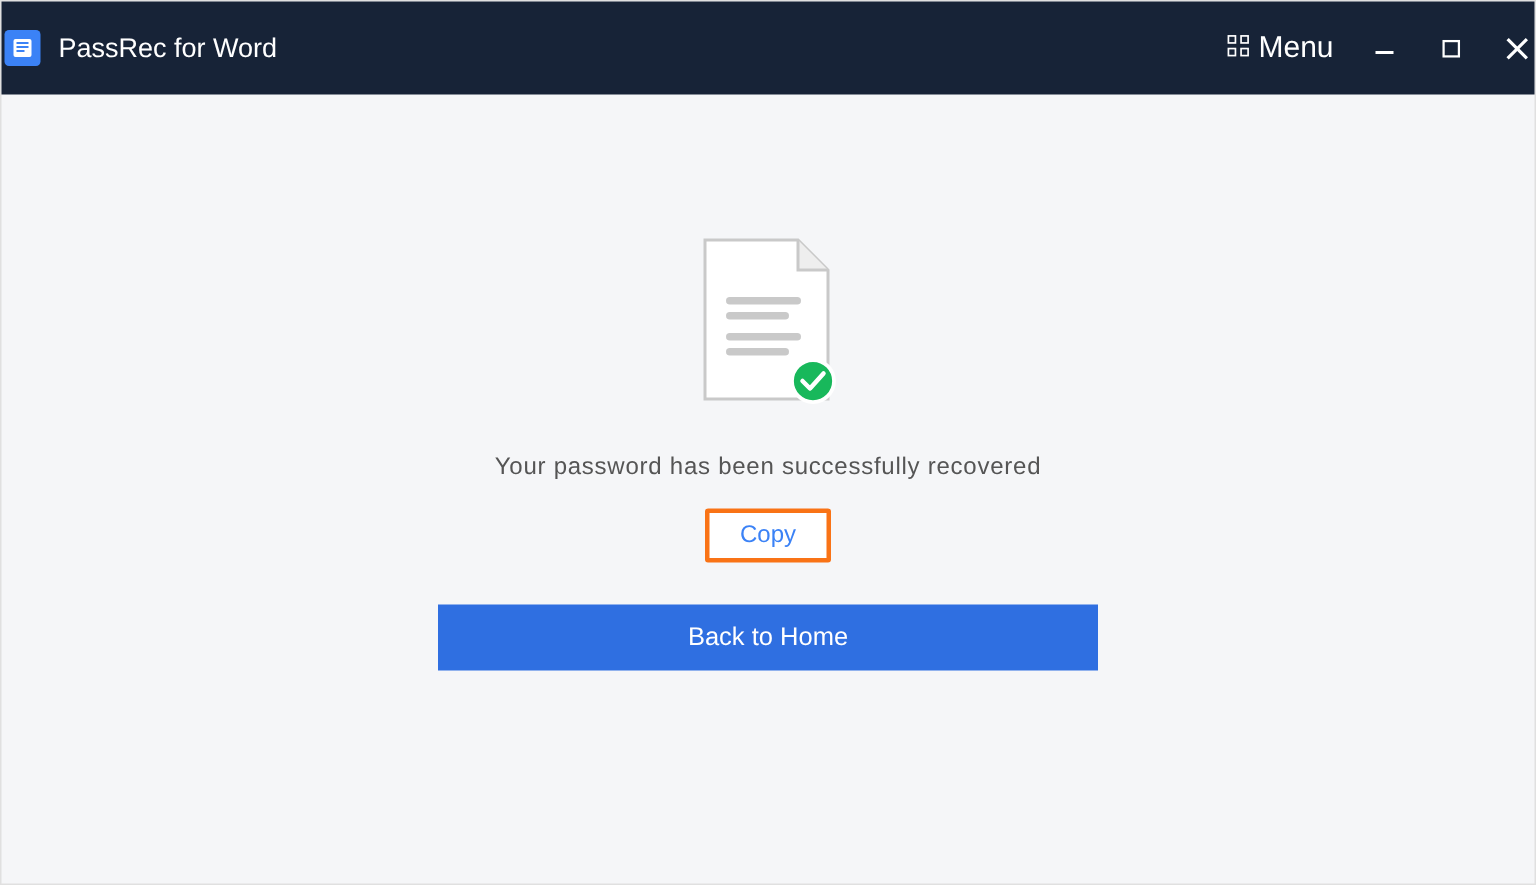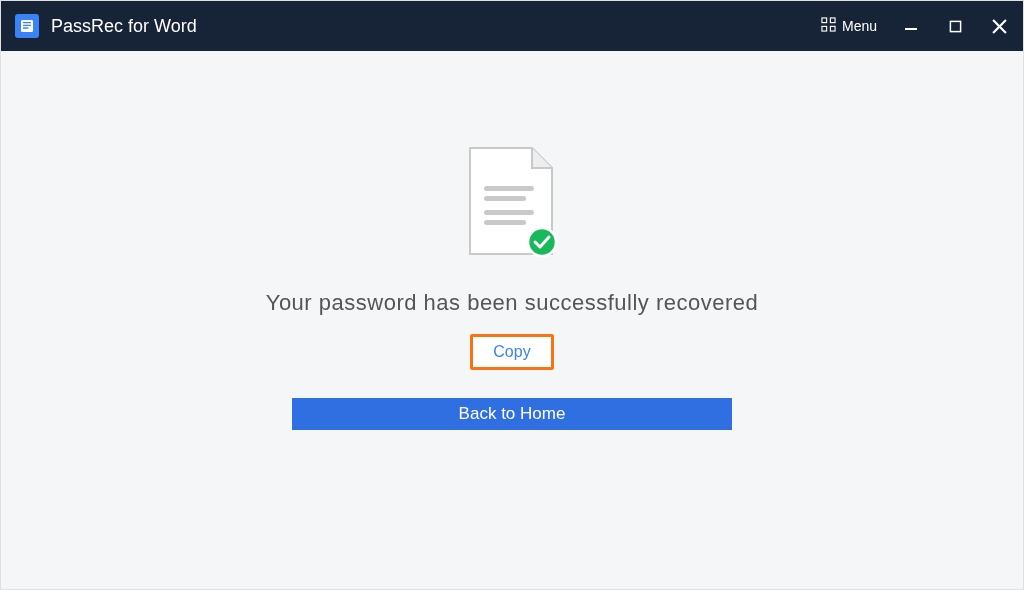--- a/index.html
+++ b/index.html
@@ -10,25 +10,25 @@
       height: 590px;
       overflow: hidden;
     }
     .window {
       width: 100%;
       height: 100%;
       background: #f5f6f8;
       border: 1px solid #e0e0e0;
     }
     .titlebar {
-      height: 50px;
+      height: 62px;
       background: #172337;
       display: flex;
       align-items: center;
-      padding: 0 14px;
+      padding: 0 2px;
     }
     .app-icon {
       width: 24px;
       height: 24px;
       background: #3b82f6;
       border-radius: 3px;
       margin-right: 12px;
       display: flex;
       align-items: center;
       justify-content: center;
@@ -45,41 +45,41 @@
       display: flex;
       align-items: center;
       gap: 24px;
       color: #fff;
     }
     .menu-btn {
       display: flex;
       align-items: center;
       gap: 6px;
       cursor: pointer;
-      font-size: 14px;
+      font-size: 20px;
     }
     .win-btn {
       width: 20px;
       height: 20px;
       display: flex;
       align-items: center;
       justify-content: center;
       cursor: pointer;
     }
     .content {
       padding-top: 95px;
       text-align: center;
     }
     .doc-icon {
       display: inline-block;
       margin-bottom: 28px;
     }
     .message {
       color: #555;
-      font-size: 22px;
+      font-size: 16px;
       letter-spacing: 0.5px;
       margin-bottom: 18px;
     }
     .password {
       color: #d63333;
       font-size: 20px;
       font-weight: 700;
       letter-spacing: 1px;
       margin-bottom: 22px;
     }
@@ -91,21 +91,21 @@
       font-size: 16px;
       padding: 6px 20px;
       border-radius: 2px;
       cursor: pointer;
       margin-bottom: 28px;
     }
     .home-btn {
       display: block;
       margin: 0 auto;
       width: 440px;
-      height: 32px;
+      height: 44px;
       background: #2f6fe1;
       color: #fff;
       font-size: 17px;
       border: none;
       cursor: pointer;
     }
   </style>
 </head>
 <body>
 

